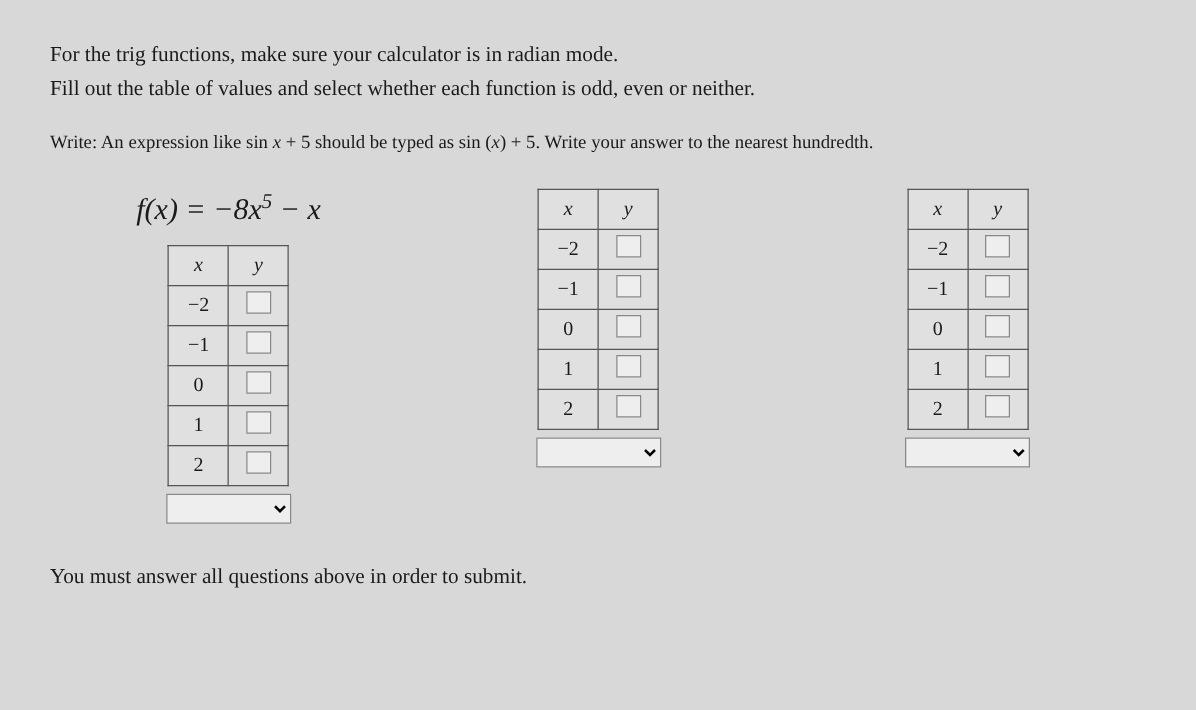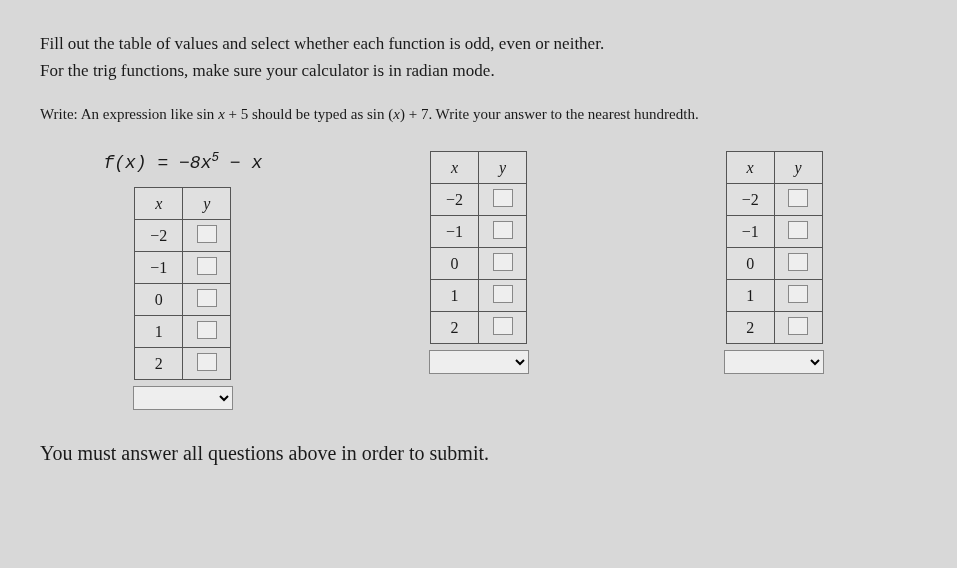--- a/index.html
+++ b/index.html
@@ -28,22 +28,22 @@
     padding: 0 10px;
   }
   .problem {
     flex: 1;
     display: flex;
     flex-direction: column;
     align-items: center;
   }
   .formula {
     font-style: italic;
-    font-family: Liberation Mono, monospace;
-    font-size: 18px;
+    font-family: Liberation Serif, serif;
+    font-size: 24px;
     margin-bottom: 14px;
     white-space: nowrap;
   }
   .sup { font-size: 0.7em; vertical-align: super; }
   table {
     border-collapse: collapse;
   }
   th, td {
     border: 1px solid #555;
     width: 48px;
@@ -68,33 +68,33 @@
   }
   select {
     width: 100px;
     height: 24px;
     border: 1px solid #888;
     background: #eee;
     font-size: 13px;
   }
   .footer {
     margin-top: 32px;
-    font-size: 20px;
+    font-size: 17px;
   }
 </style>
 </head>
 <body>
 
 <div class="instructions">
+  <div>For the trig functions, make sure your calculator is in radian mode.</div>
   <div>Fill out the table of values and select whether each function is odd, even or neither.</div>
-  <div>For the trig functions, make sure your calculator is in radian mode.</div>
 </div>
 
 <div class="note">
-  <span>Write: An expression like sin </span><span style="font-style:italic">x</span><span> + 5 should be typed as sin (</span><span style="font-style:italic">x</span><span>) + 7. Write your answer to the nearest hundredth.</span>
+  <span>Write: An expression like sin </span><span style="font-style:italic">x</span><span> + 5 should be typed as sin (</span><span style="font-style:italic">x</span><span>) + 5. Write your answer to the nearest hundredth.</span>
 </div>
 
 <div class="problems">
 
   <div class="problem">
     <div class="formula">
       <span>f(x) = </span><span>−8x</span><span class="sup">5</span><span> − x</span>
     </div>
     <table>
       <tbody>

